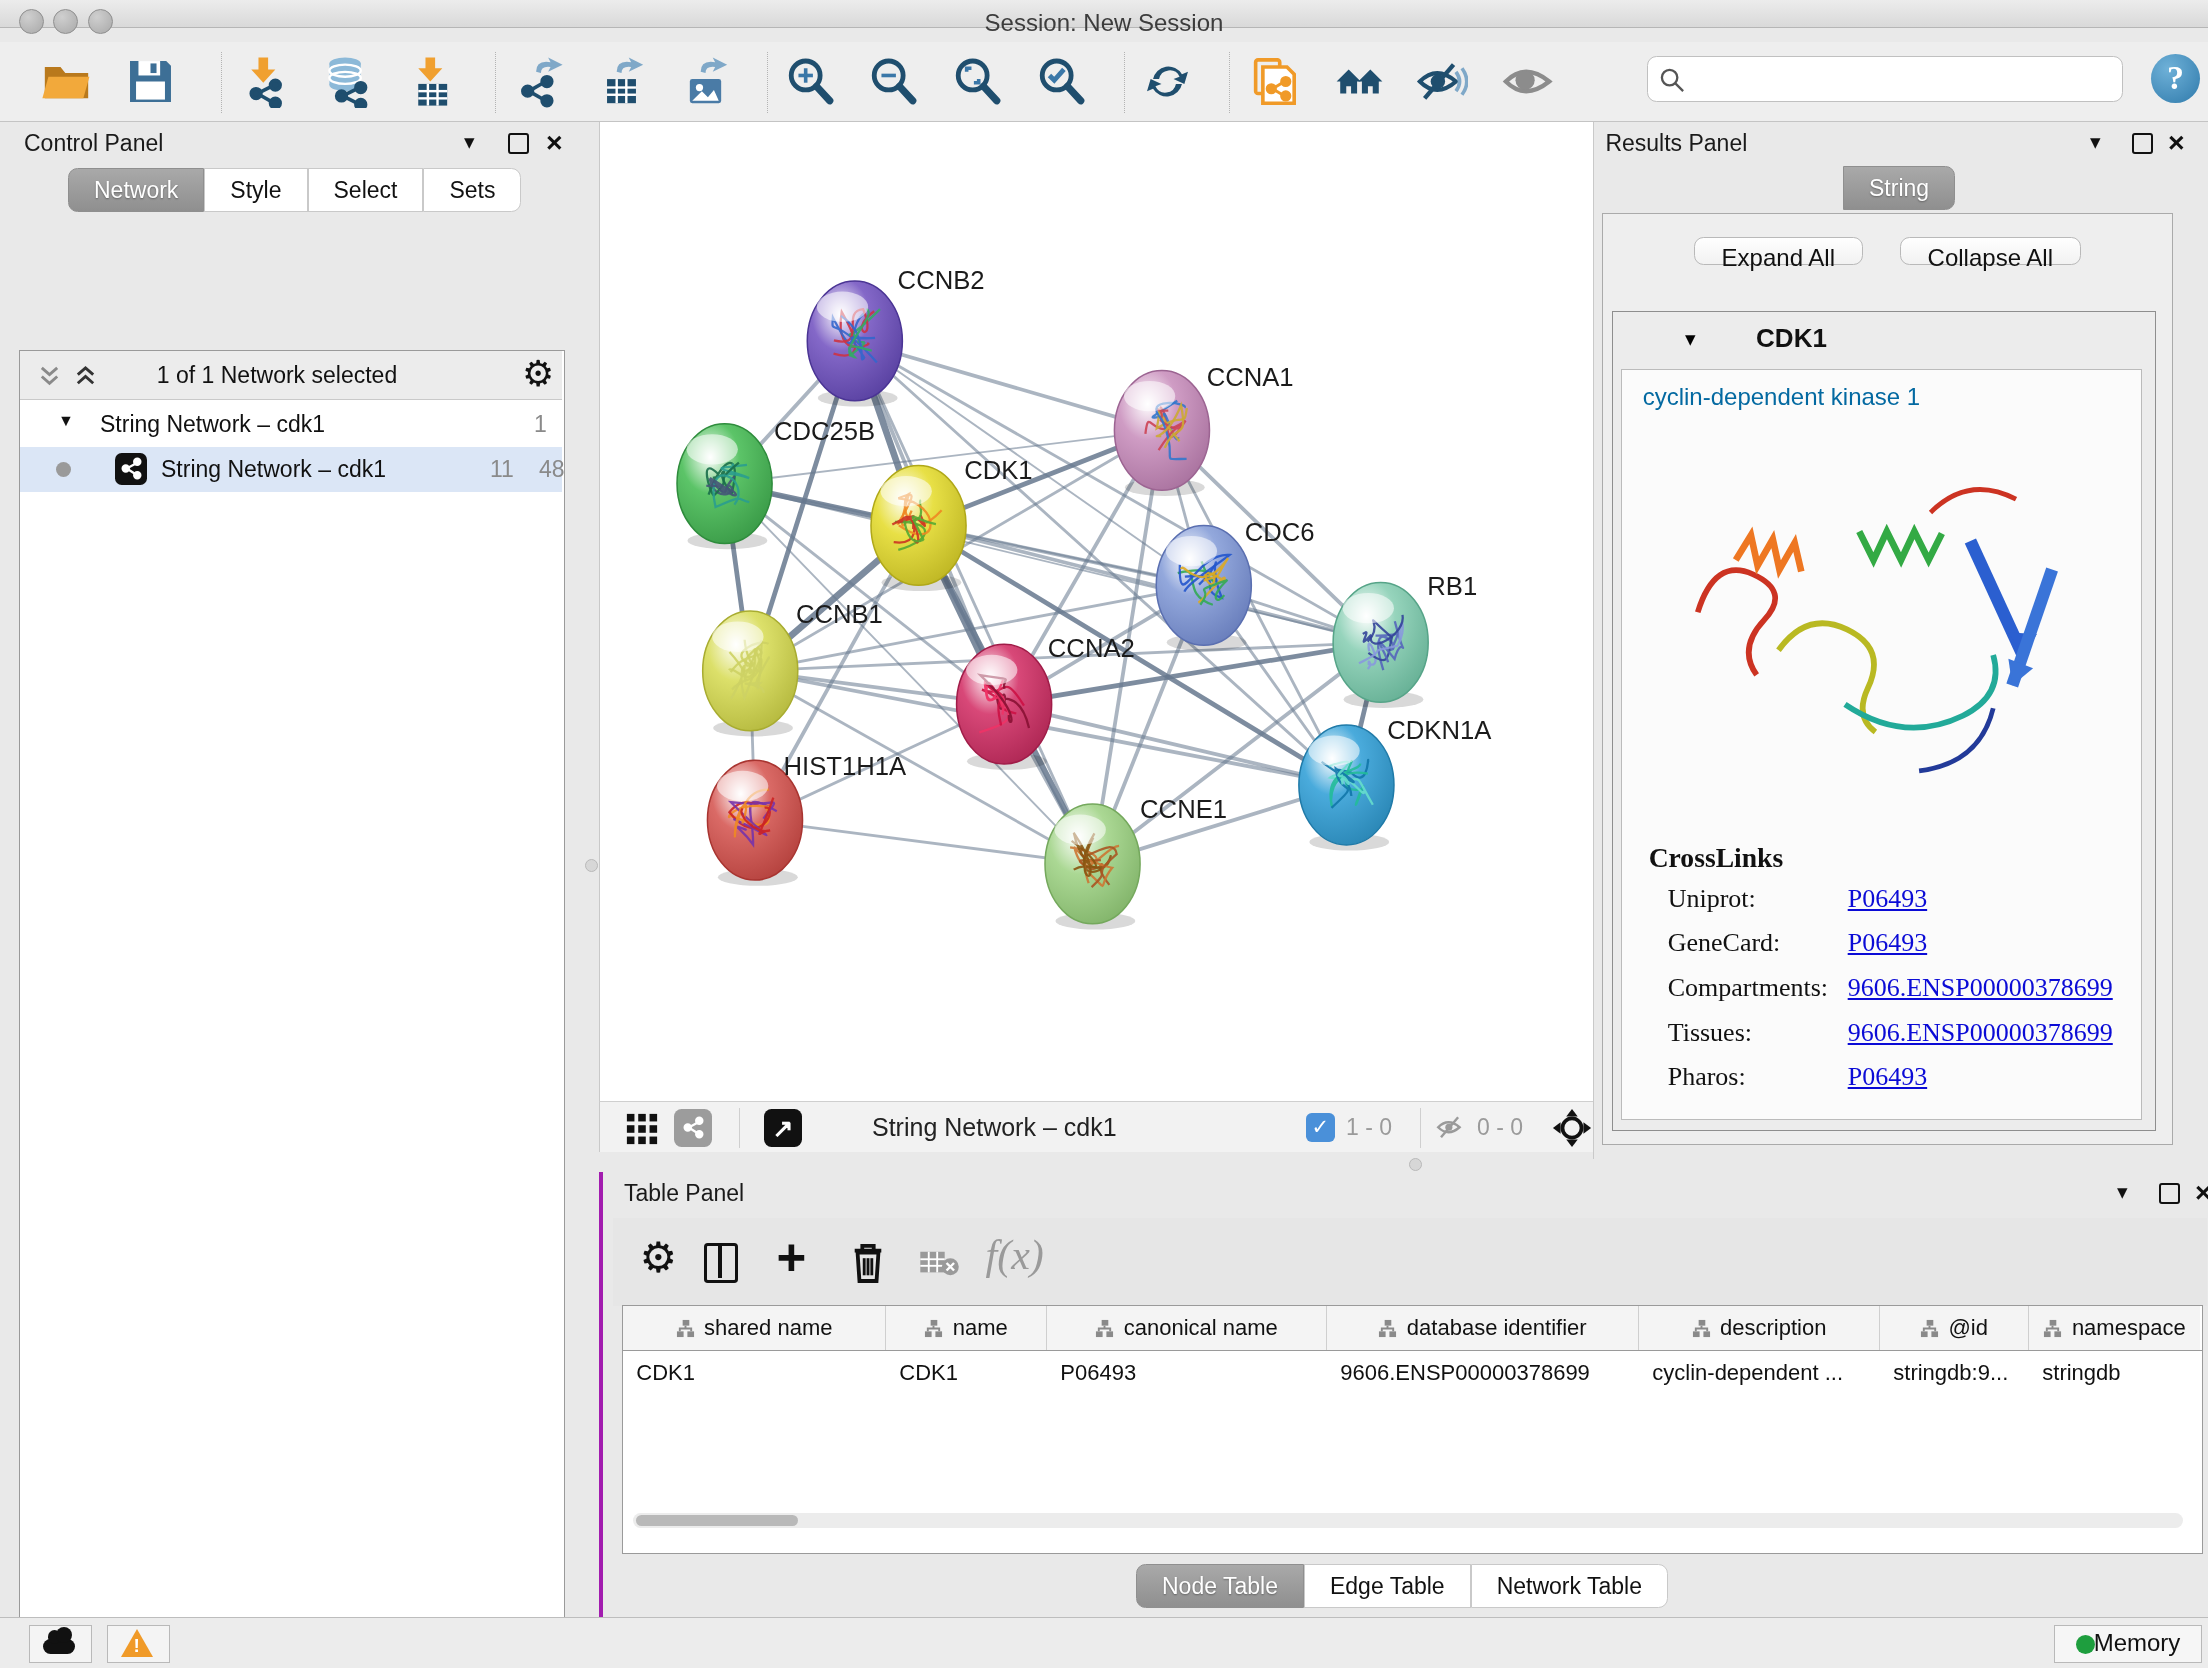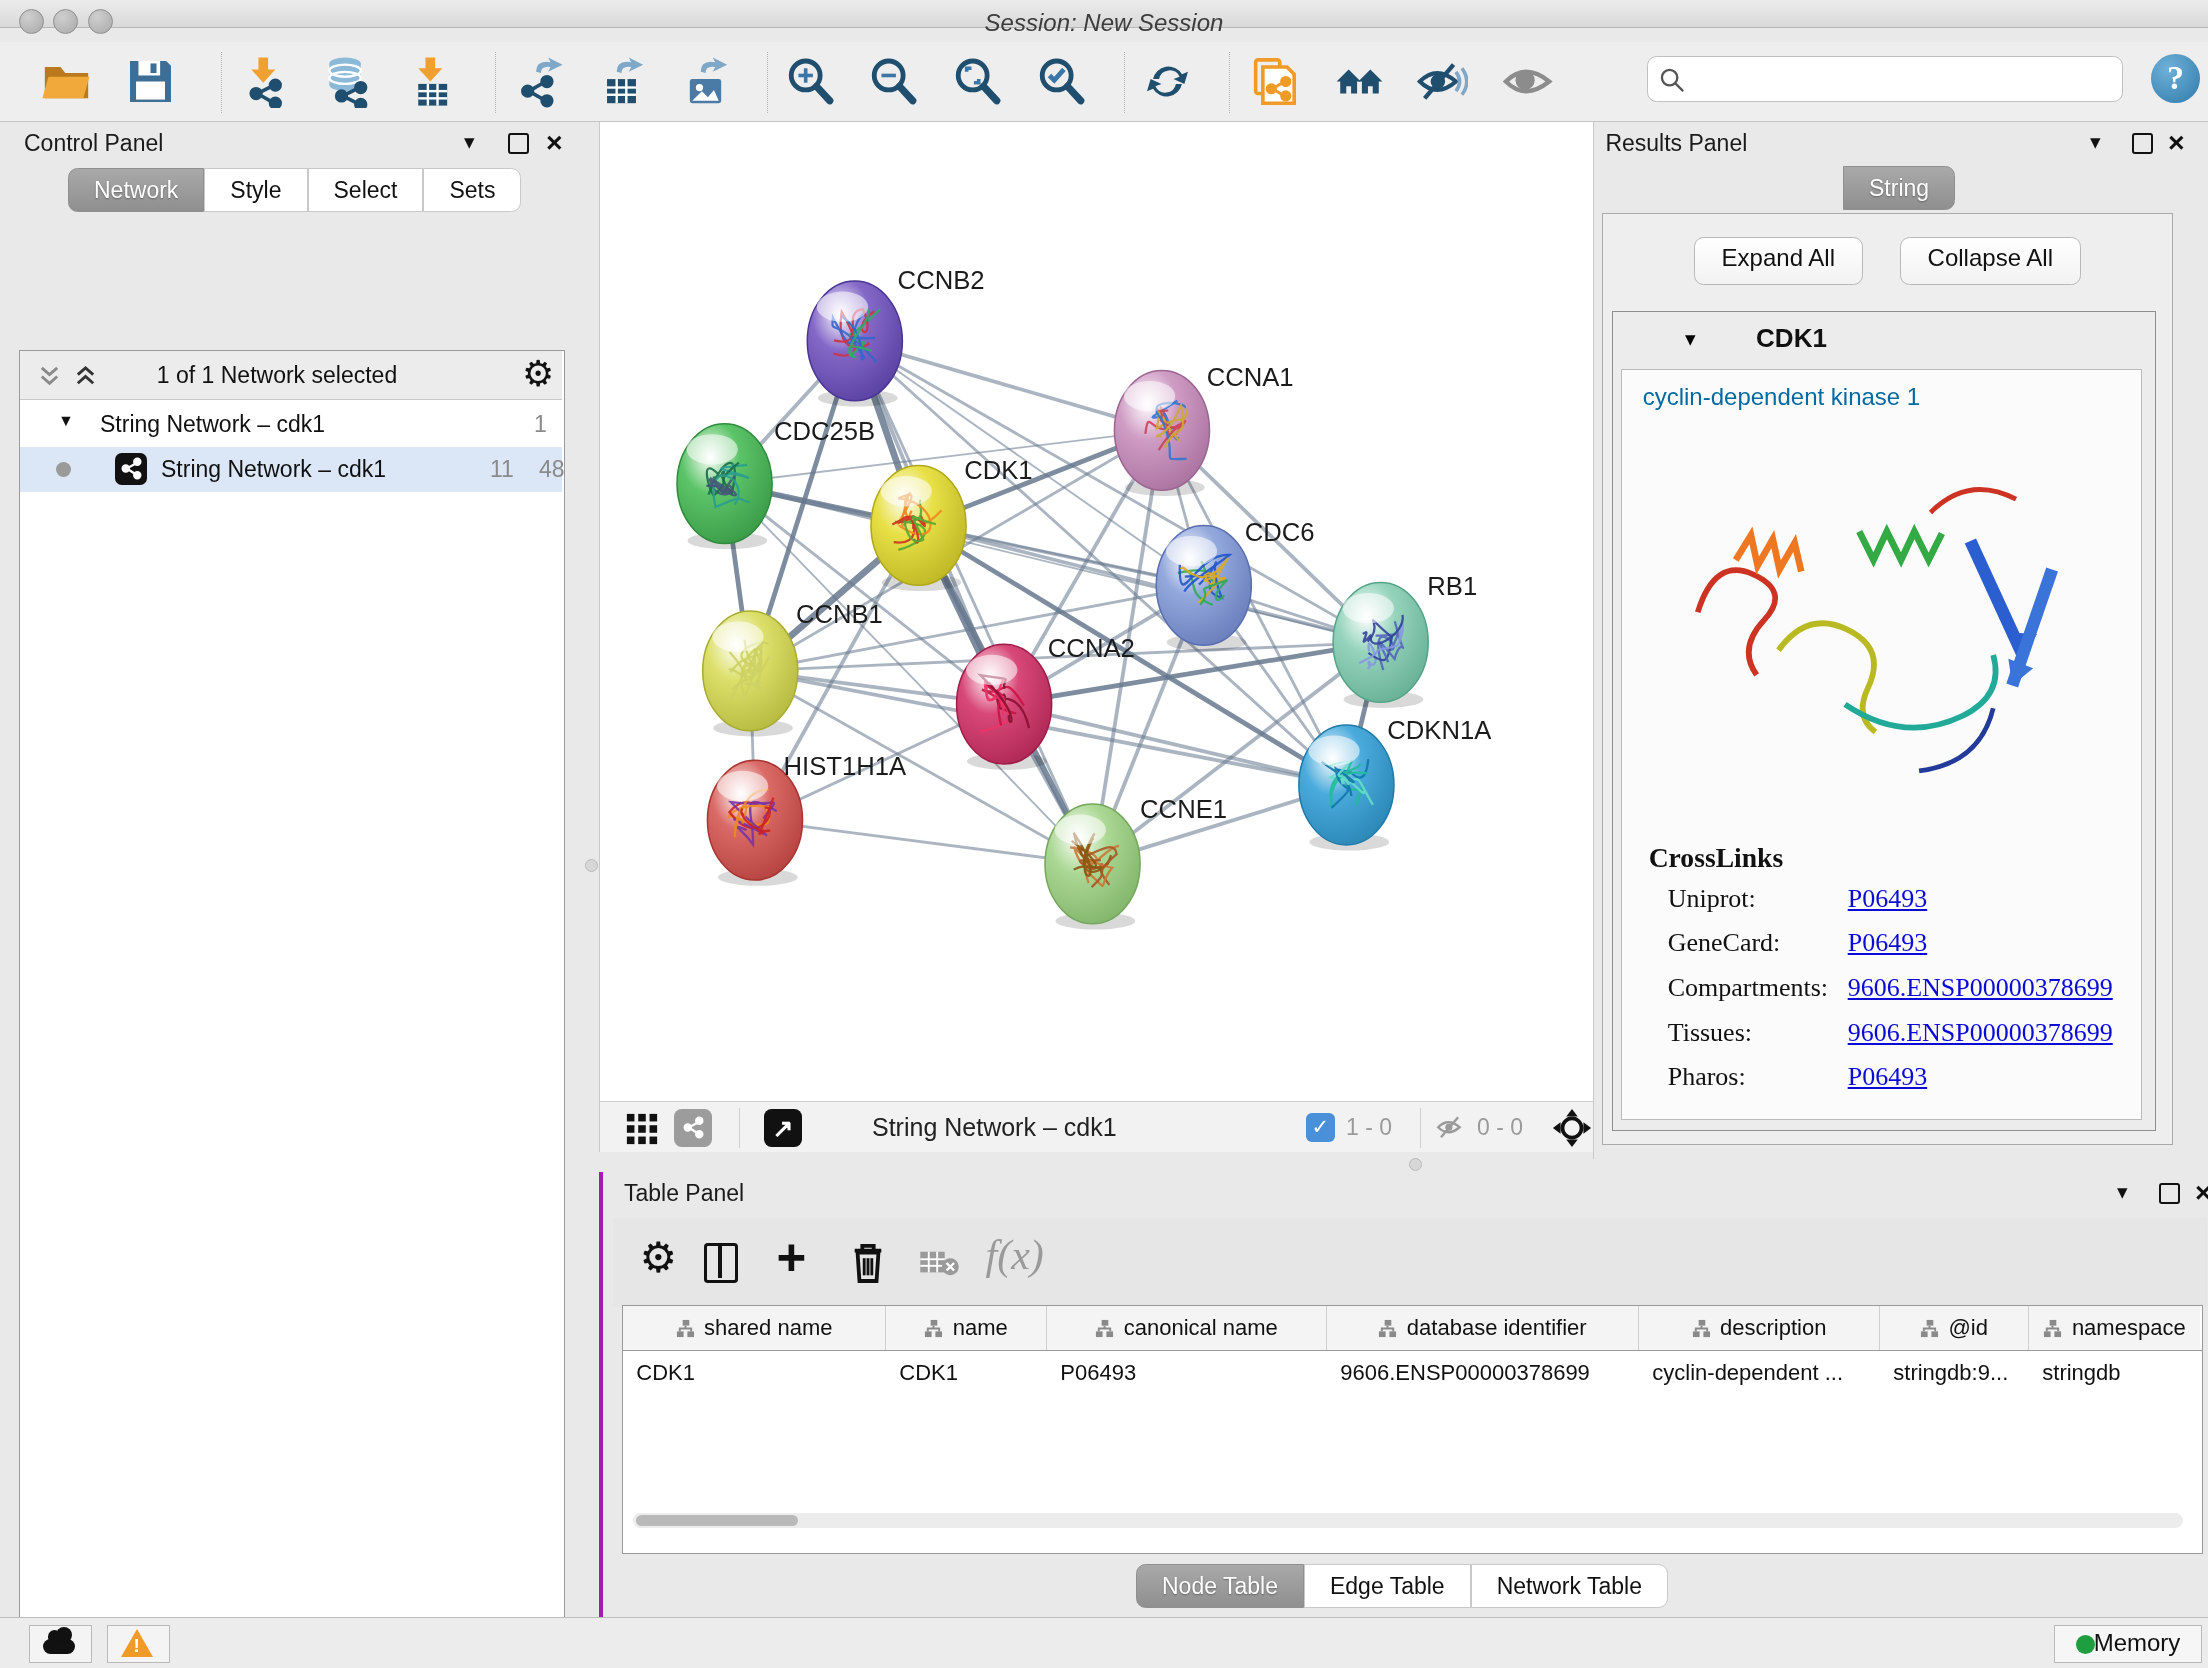--- a/index.html
+++ b/index.html
@@ -1,21 +1,21 @@
 <!DOCTYPE html>
 <html style="font-size:15px"><head>
 <meta charset="utf-8">
 <style>
   * { margin:0; padding:0; box-sizing:border-box; }
   html,body { width:2208px; height:1668px; font-family:"Liberation Sans", sans-serif; background:#e9e9e9; overflow:hidden; }
   .abs { position:absolute; }
   #window { position:relative; width:2208px; height:1668px; background:#e9e9e9; }
 
   
-  #titlebar { left:0; top:0; width:2208px; height:28px; background:linear-gradient(#ececec,#d9d9d9); border-bottom:1px solid #b6b6b6;font-style:italic; }
+  #titlebar { left:0; top:0; width:2208px; height:28px; background:linear-gradient(#ececec,#d9d9d9); border-bottom:1px solid #b6b6b6; }
   .traffic { width:25px; height:25px; border-radius:50%; background:radial-gradient(circle at 35% 30%, #cfcfcf, #a9a9a9); border:1px solid #8f8f8f; top:8.6px; }
   #win-title { width:100%; text-align:center; top:8.6px; font-size:24px; color:#3c3c3c; }
 
   
   #toolbar { left:0; top:42px; width:2208px; height:80px; background:#eeeeee; border-bottom:1px solid #c4c4c4; }
   .tb-sep { top:9.5px; width:0; height:61px; border-left:1.9px dotted #b3b3b3; }
   .tb-btn { top:13.3px; width:53px; height:53px; cursor:pointer; }
   .tb-btn svg { width:53px; height:53px; }
   #search-box { left:1647px; top:14.3px; width:476px; height:46px; background:#fff; border:1.9px solid #c0c0c0; border-radius:9.5px; }
   #search-box input { position:absolute; left:48px; top:3.8px; width:409px; height:34px; border:none; outline:none; font-size:23px; background:transparent; }
@@ -49,21 +49,21 @@
   .blk-btn { width:38px; height:38px; background:#111; border-radius:7.6px; color:#fff; text-align:center; font-size:25px; line-height:38px; font-weight:bold; }
   #nb-check { width:28.5px; height:28.5px; background:#4a90d9; border-radius:5.7px; color:#fff; font-size:21px; text-align:center; line-height:28.5px; }
   .nb-count { font-size:23px; color:#9a9a9a; }
 
   
   .split-dot { width:13.3px; height:13.3px; border-radius:50%; background:#d7d7d7; border:1px solid #b9b9b9; }
 
   
   #results-panel { left:1593px; top:122px; width:592px; height:1037px; background:#e9e9e9; border-left:1px solid #c9c9c9; }
   #rp-outer { left:7.6px; top:91px; width:571px; height:932px; border:1.9px solid #aaa; background:#eeeeee; }
-  .rp-btn { height:48px; padding:0 27px; background:linear-gradient(#ffffff,#f2f2f2); border:1.9px solid #b9b9b9; border-radius:9.5px; font-size:24px; color:#111; line-height:40px; cursor:pointer; }
+  .rp-btn { height:28px; padding:0 27px; background:linear-gradient(#ffffff,#f2f2f2); border:1.9px solid #b9b9b9; border-radius:9.5px; font-size:24px; color:#111; line-height:40px; cursor:pointer; }
   #cdk1-box { left:9.5px; top:97px; width:544px; height:820px; border:1.9px solid #8e8e8e; background:#ececec; }
   #cdk1-inner { left:7.6px; top:57px; width:521px; height:751px; background:#fbfbfb; border:1px solid #bbb; }
   .serif { font-family:"Liberation Serif", serif; }
   .xl-label { font-size:26px; color:#111; }
   .xl-link { font-size:26px; color:#0b0bd6; text-decoration:underline; cursor:pointer; }
 
   
   #table-panel { left:599px; top:1172px; width:1775px; height:445px; background:#e9e9e9; border-left:4px solid #a21caf; }
   #tp-toolbar { left:9.5px; top:46px; width:1594px; height:88px; background:#e6e6e6; }
   #tp-table { left:19px; top:133px; width:1581px; height:249px; background:#fff; border:1.9px solid #9a9a9a; }

